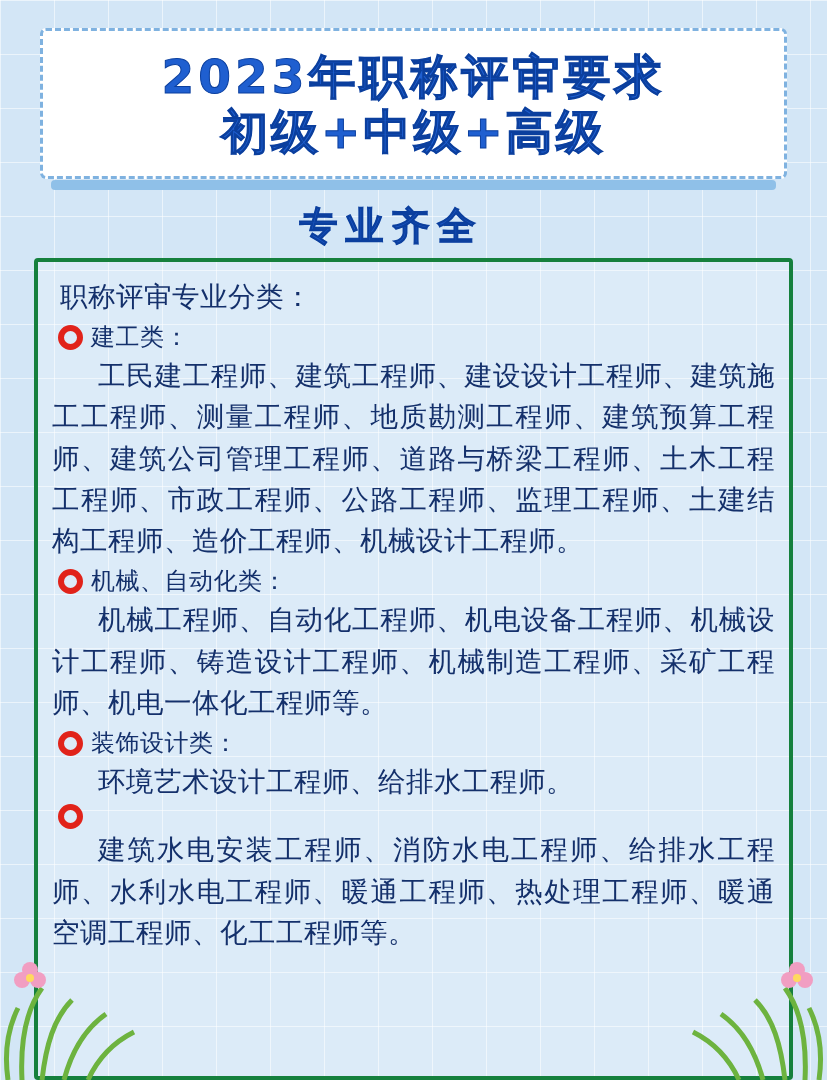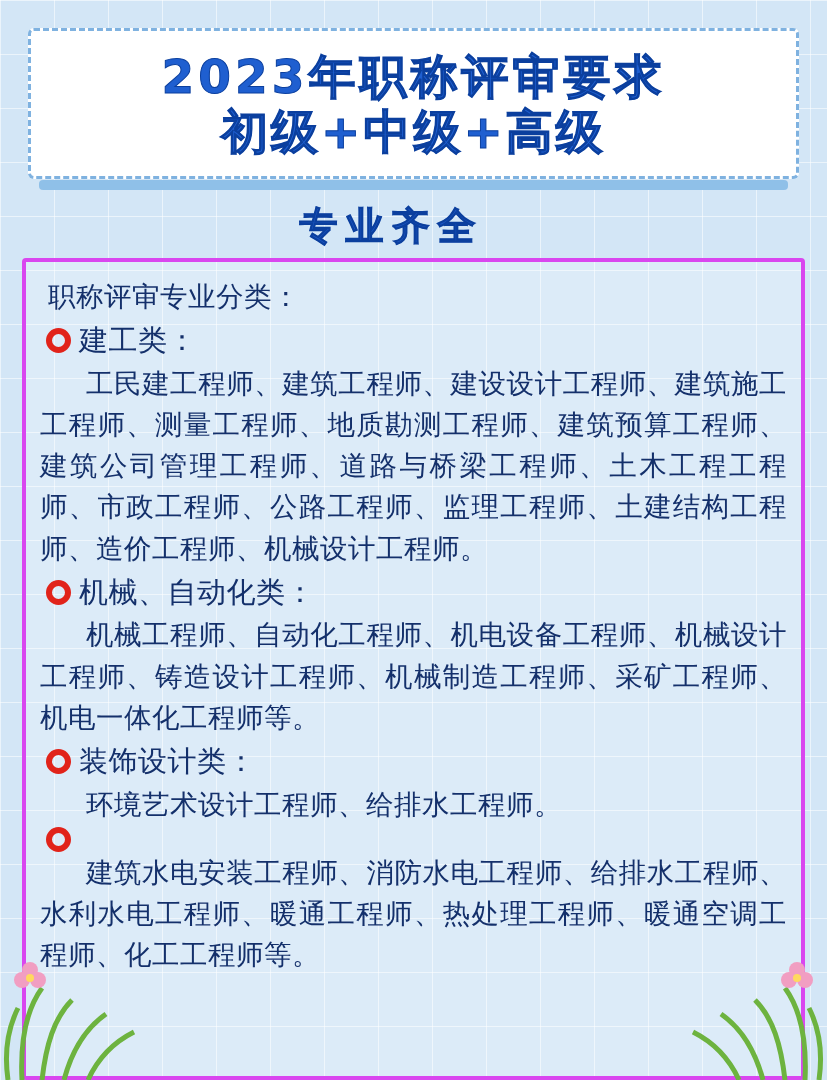--- a/index.html
+++ b/index.html
@@ -22,21 +22,21 @@
     background-image:
       linear-gradient(to right, rgba(255,255,255,0.55) 1px, transparent 1px),
       linear-gradient(to bottom, rgba(255,255,255,0.55) 1px, transparent 1px);
     background-size: 54px 54px;
     z-index: 0;
   }
   .frame {
     position: absolute;
     inset: 0;
     z-index: 2;
-    padding: 20px 10px;
+    padding: 20px 22px;
     box-sizing: border-box;
   }
 
   
   .title-card {
     position: relative;
     margin: 8px 18px 0 18px;
     background: #ffffff;
     border: 3px dashed #7fb2e0;
     border-radius: 6px;
@@ -87,21 +87,21 @@
     font-weight: bold;
     font-size: 38px;
     letter-spacing: 8px;
     color: #1b56c4;
     -webkit-text-stroke: 1px #0b3f9e;
   }
 
   
   .body-card {
     margin: 4px 12px 8px 12px;
-    border: 4px solid #d946ef;
+    border: 4px solid #15803d;
     border-radius: 4px;
     background: rgba(255,255,255,0.22);
     padding: 12px 14px 10px 14px;
     box-sizing: border-box;
     height: 822px;
     overflow: hidden;
   }
   .body-text {
     font-family: "DejaVu Sans", sans-serif;
     font-size: 27.5px;
@@ -111,21 +111,21 @@
   }
   .lead {
     margin: 2px 0 2px 8px;
     font-size: 27.5px;
     color: #14306b;
   }
   .cat-head {
     display: flex;
     align-items: center;
     margin: 2px 0 0 6px;
-    font-size: 29px;
+    font-size: 24px;
     font-weight: normal;
     color: #14306b;
   }
   .ring {
     width: 25px;
     height: 25px;
     border: 6px solid #e1231a;
     border-radius: 50%;
     box-sizing: border-box;
     margin-right: 8px;

